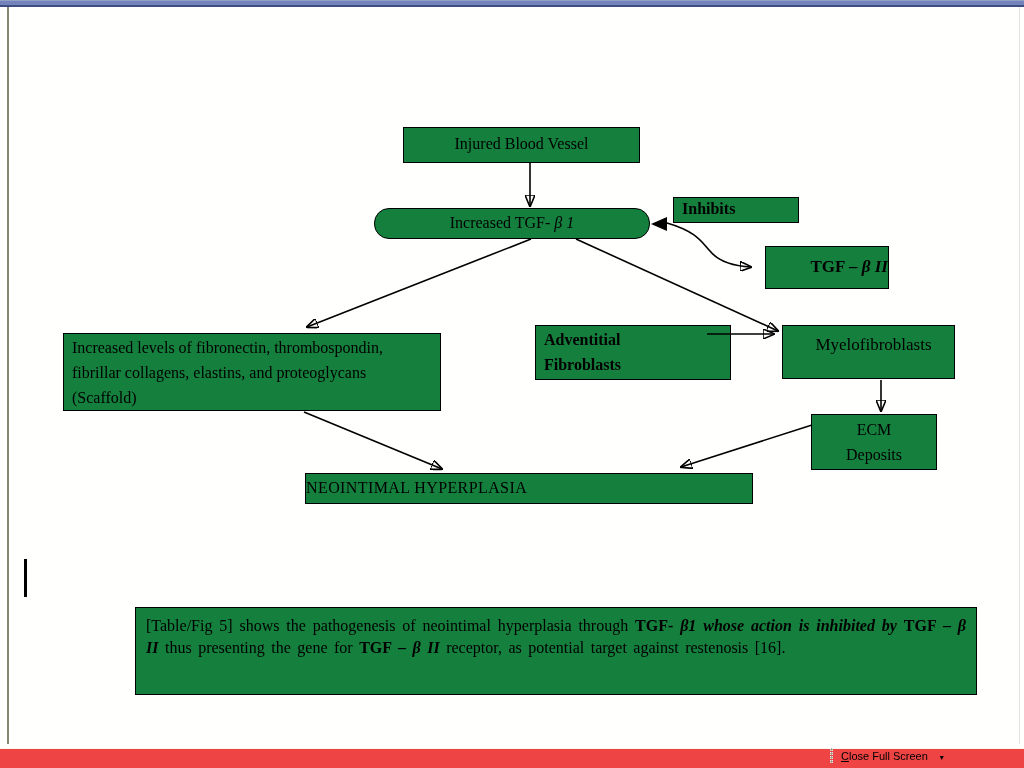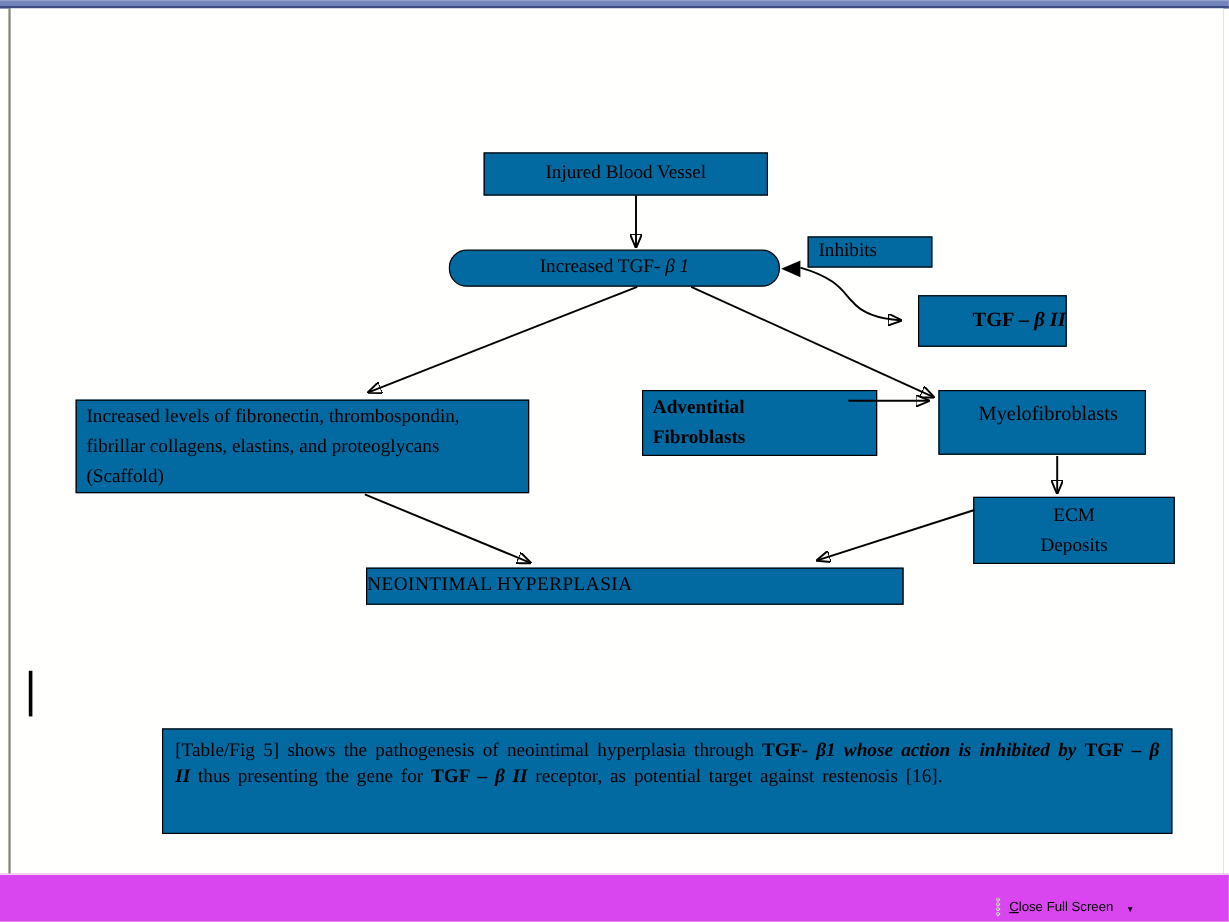--- a/index.html
+++ b/index.html
@@ -13,49 +13,49 @@
   .top-bar{
     position:absolute;left:0;top:0;right:0;height:7px;box-sizing:border-box;
     background:#7384ba;border-top:1px solid #93a1c9;border-bottom:2px solid #3e4e82;
   }
   .left-edge{position:absolute;left:7px;top:7px;width:2px;height:737px;background:#838875;}
   .right-edge{position:absolute;left:1019px;top:7px;width:1px;height:737px;background:#e4e4de;}
   .doc-surface{position:absolute;left:9px;top:7px;right:5px;bottom:24px;background:#fffffe;}
   .caret{position:absolute;left:24px;top:559px;width:3px;height:38px;background:#000;}
 
   .status-bar{
-    position:absolute;left:0;right:0;bottom:0;height:40px;background:#d946ef;
+    position:absolute;left:0;right:0;bottom:0;height:20px;background:#ef4444;
     border-top:1px solid #f8f7ef;box-sizing:border-box;padding-left:16px;
   }
   .fs-toolbar{
     position:absolute;left:830px;bottom:1px;height:22px;display:flex;align-items:center;
     font-family:"Liberation Sans", sans-serif;font-size:11px;color:#000;
   }
   .drag-handle{
     width:4px;height:16px;margin-right:7px;
     background-image:radial-gradient(circle at 1.5px 1.5px,#9a9784 0.9px,rgba(255,255,255,0.9) 1.4px,transparent 1.6px);
     background-size:4px 4px;
   }
   .close-btn{display:flex;align-items:center;cursor:default;}
   .accel{text-decoration:underline;}
   .tb-caret{font-size:8px;margin-left:12px;line-height:8px;padding-top:4px;}
 
   
   .box{
-    position:absolute;border:1.5px solid #000;box-sizing:border-box;background:#0369a1;
+    position:absolute;border:1.5px solid #000;box-sizing:border-box;background:#15803d;
     font-size:16px;line-height:24px;white-space:pre-line;
   }
   .b-injured{left:403px;top:127px;width:237px;height:36px;text-align:center;line-height:32px;}
   .b-tgfb1{left:374px;top:208px;width:276px;height:31px;text-align:center;line-height:27px;border-radius:15px;}
-  .b-inhibits{left:673px;top:197px;width:104px;height:26px;line-height:22px;padding-left:8px;}
+  .b-inhibits{left:673px;top:197px;width:126px;height:26px;line-height:22px;padding-left:8px;font-weight:bold;}
   .b-tgfb2{left:765px;top:246px;width:124px;height:43px;text-align:right;line-height:39px;font-size:17px;}
   .b-scaffold{left:63px;top:333px;width:378px;height:78px;padding:1px 8px;line-height:25px;}
   .b-adventitial{left:535px;top:325px;width:196px;height:55px;padding:1px 8px;line-height:25px;font-weight:bold;}
   .b-myelo{left:782px;top:325px;width:173px;height:54px;padding:7px 0 0 10px;font-size:17px;text-align:center;}
-  .b-ecm{left:811px;top:414px;width:168px;height:56px;text-align:center;padding-top:2px;line-height:25px;}
+  .b-ecm{left:811px;top:414px;width:126px;height:56px;text-align:center;padding-top:2px;line-height:25px;}
   .b-neo{left:305px;top:473px;width:448px;height:31px;line-height:27px;letter-spacing:0.4px;}
   .b-caption{
     left:135px;top:607px;width:842px;height:88px;padding:7px 10px 0 10px;
     text-align:justify;line-height:22px;word-spacing:2.5px;white-space:normal;
   }
   .seg-b{font-weight:bold;}
   .seg-i{font-style:italic;}
 
   svg.arrows{position:absolute;left:0;top:0;pointer-events:none;}
   svg.arrows line, svg.arrows path{stroke:#000;stroke-width:1.6;fill:none;}

